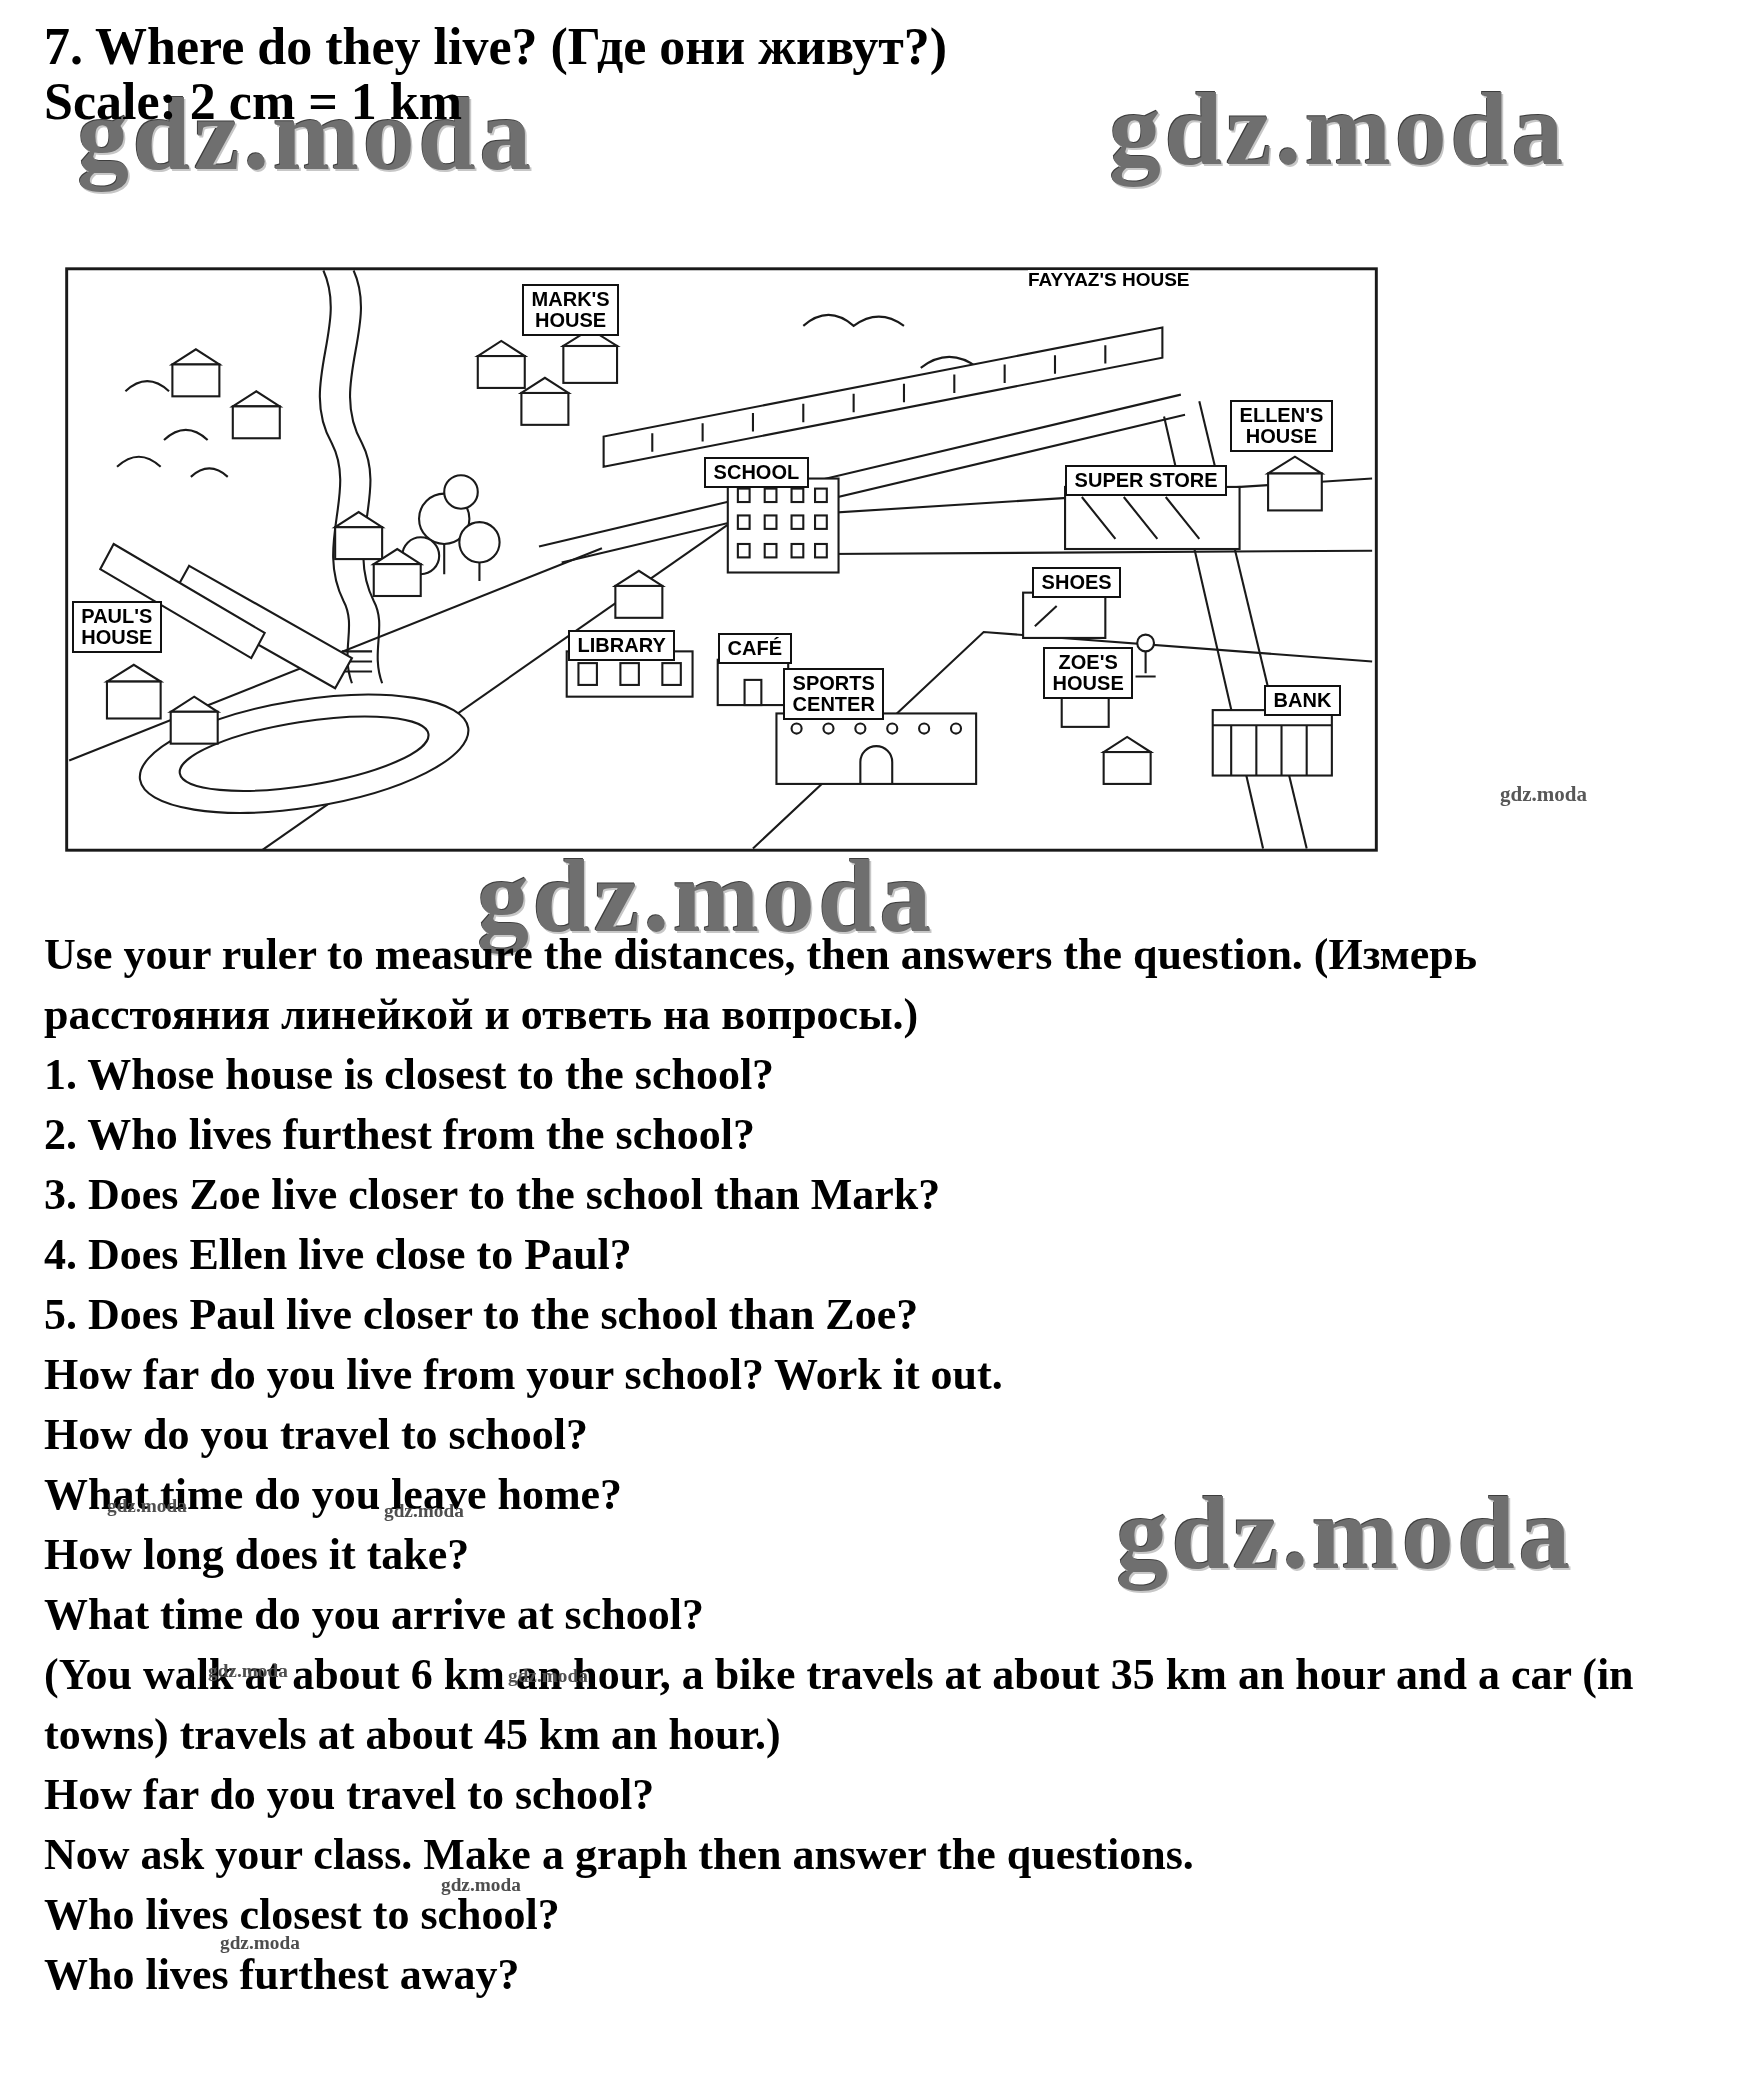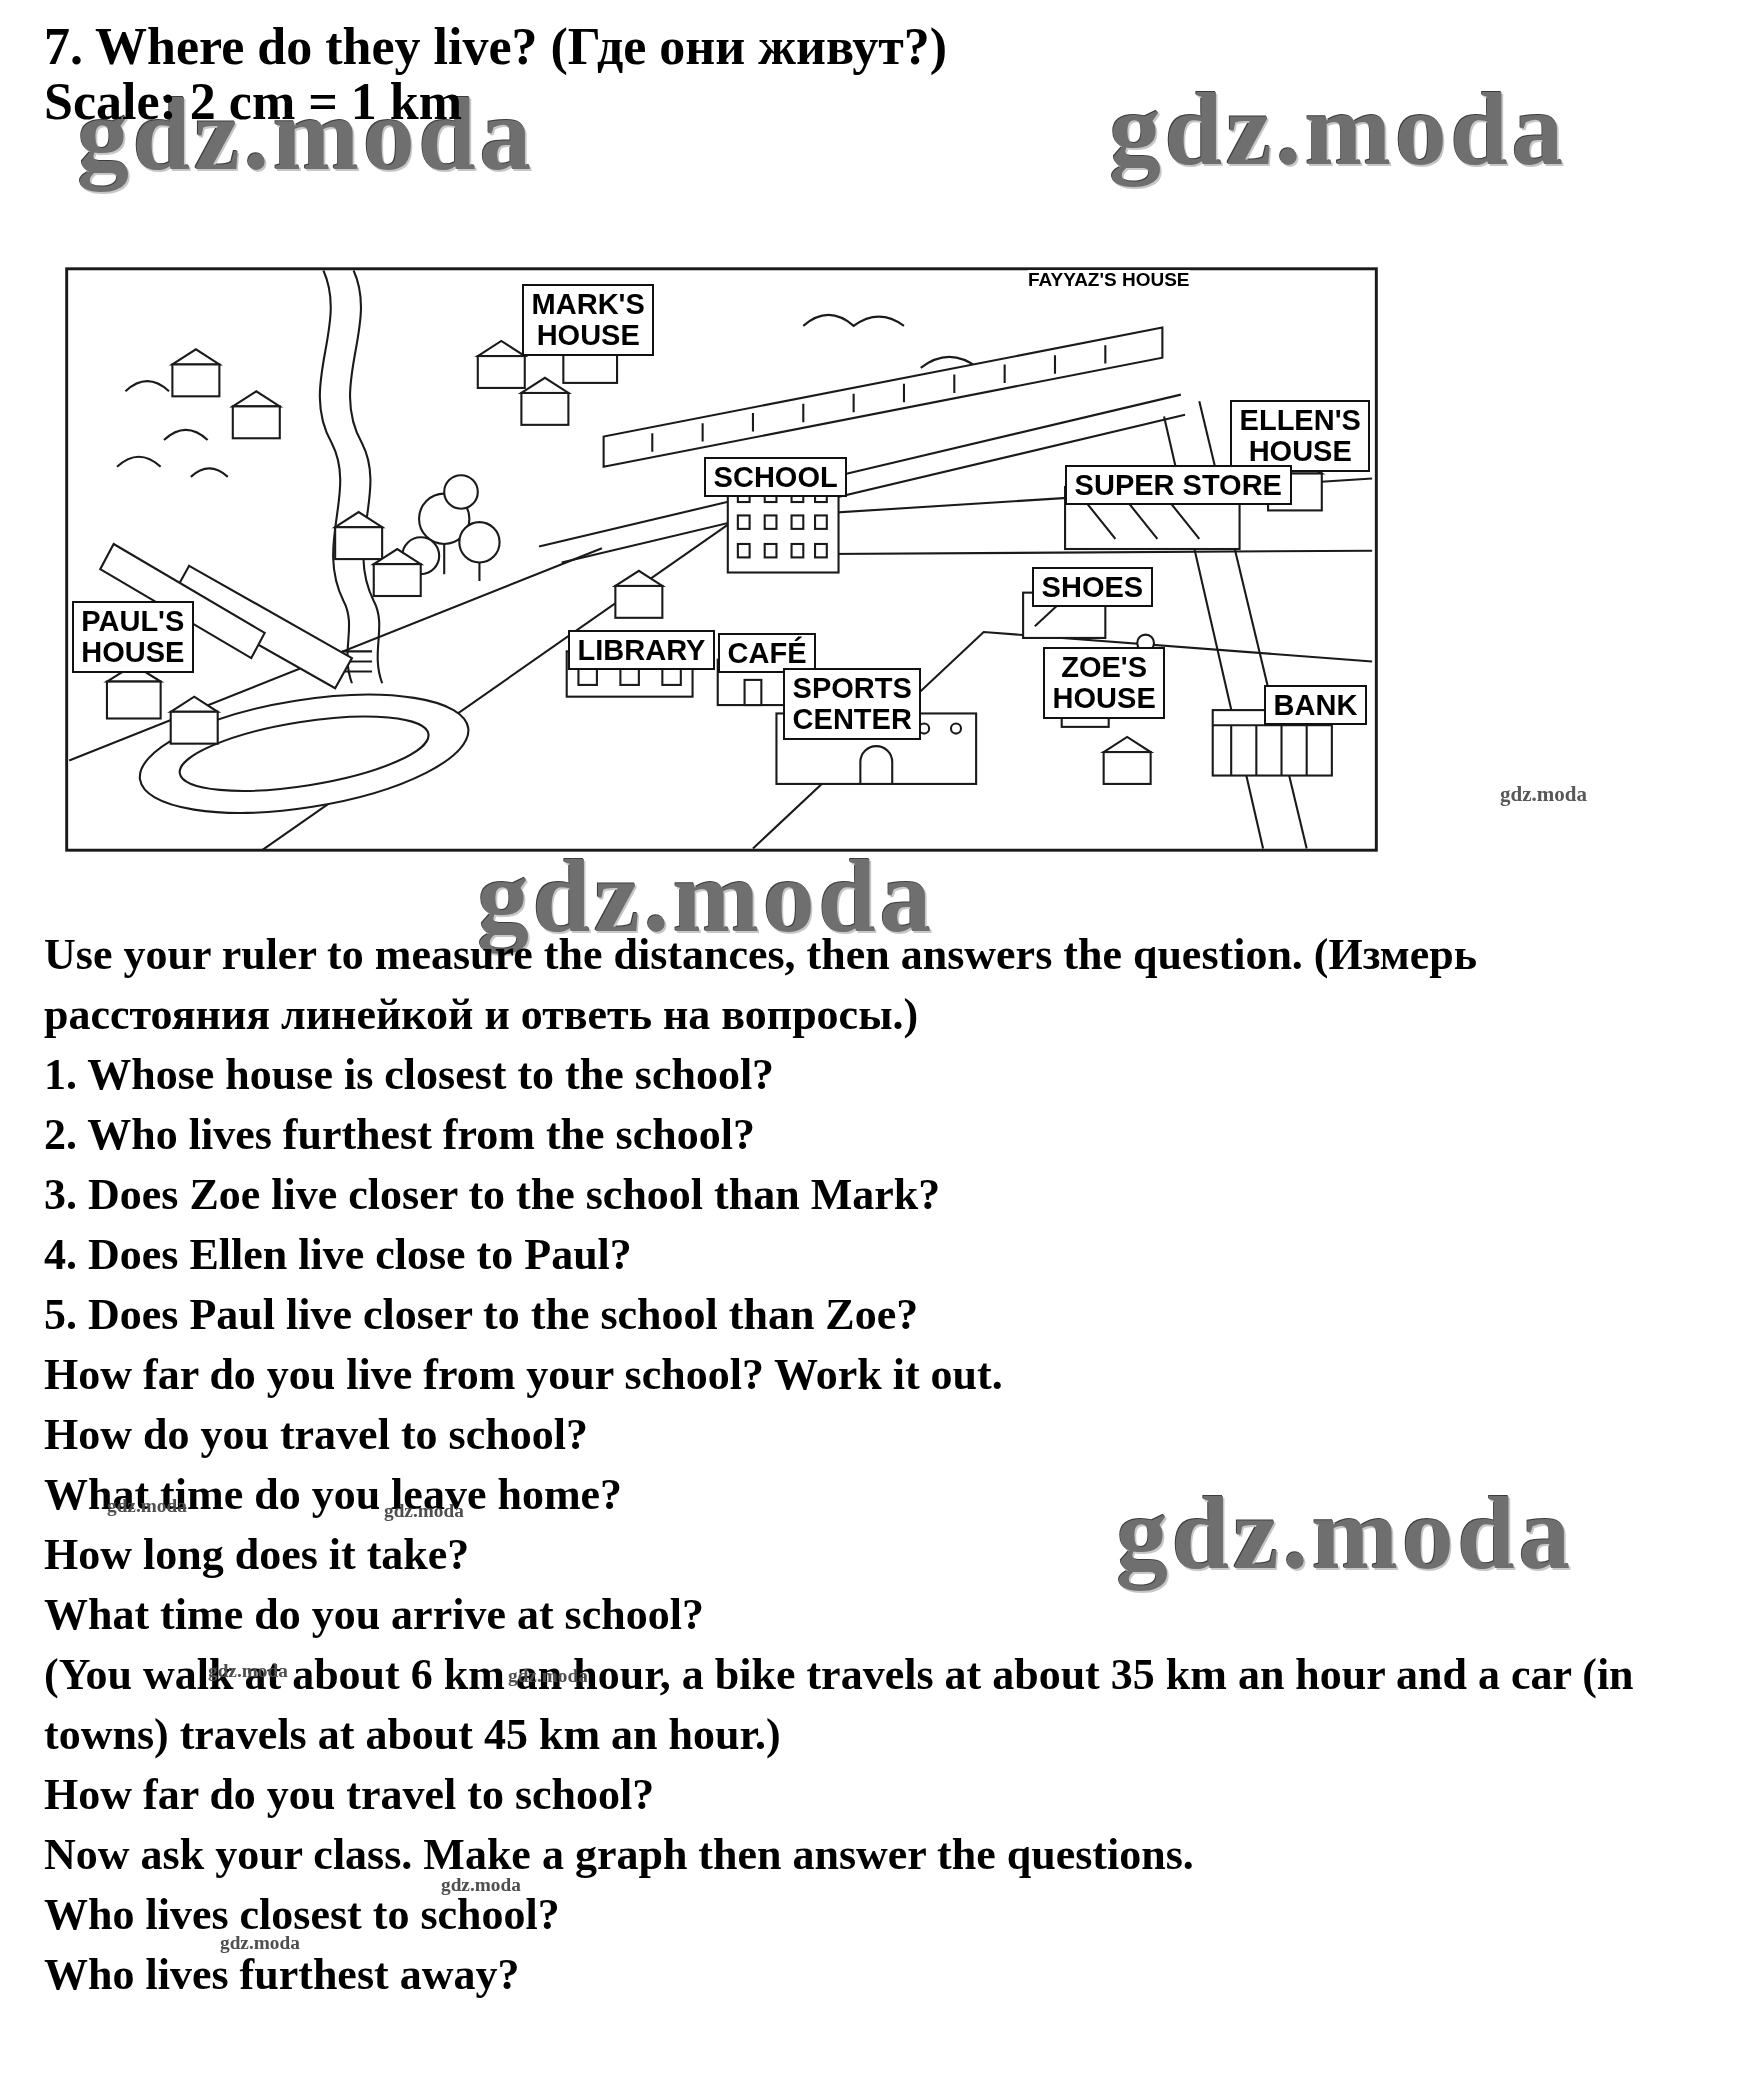--- a/index.html
+++ b/index.html
@@ -84,21 +84,21 @@
   }
   .map svg path { fill: none; stroke: #1a1a1a; stroke-width: 2.5; }
   .map svg .mborder { stroke-width: 3.5; }
 
   .map-label {
     position: absolute;
     background: #fff;
     border: 2.5px solid #111;
     font-family: "Liberation Sans", sans-serif;
     font-weight: bold;
-    font-size: 29px;
+    font-size: 20px;
     line-height: 1.08;
     padding: 2.5px 7.6px;
     text-align: center;
     white-space: pre-line;
     z-index: 2;
   }
   .map-label.plain { border: none; padding: 0; font-size: 19px; }
 
   .lbl-marks    { left: 457px;  top: 17px; }
   .lbl-fayyaz   { left: 963px; top: 3.4px; }

